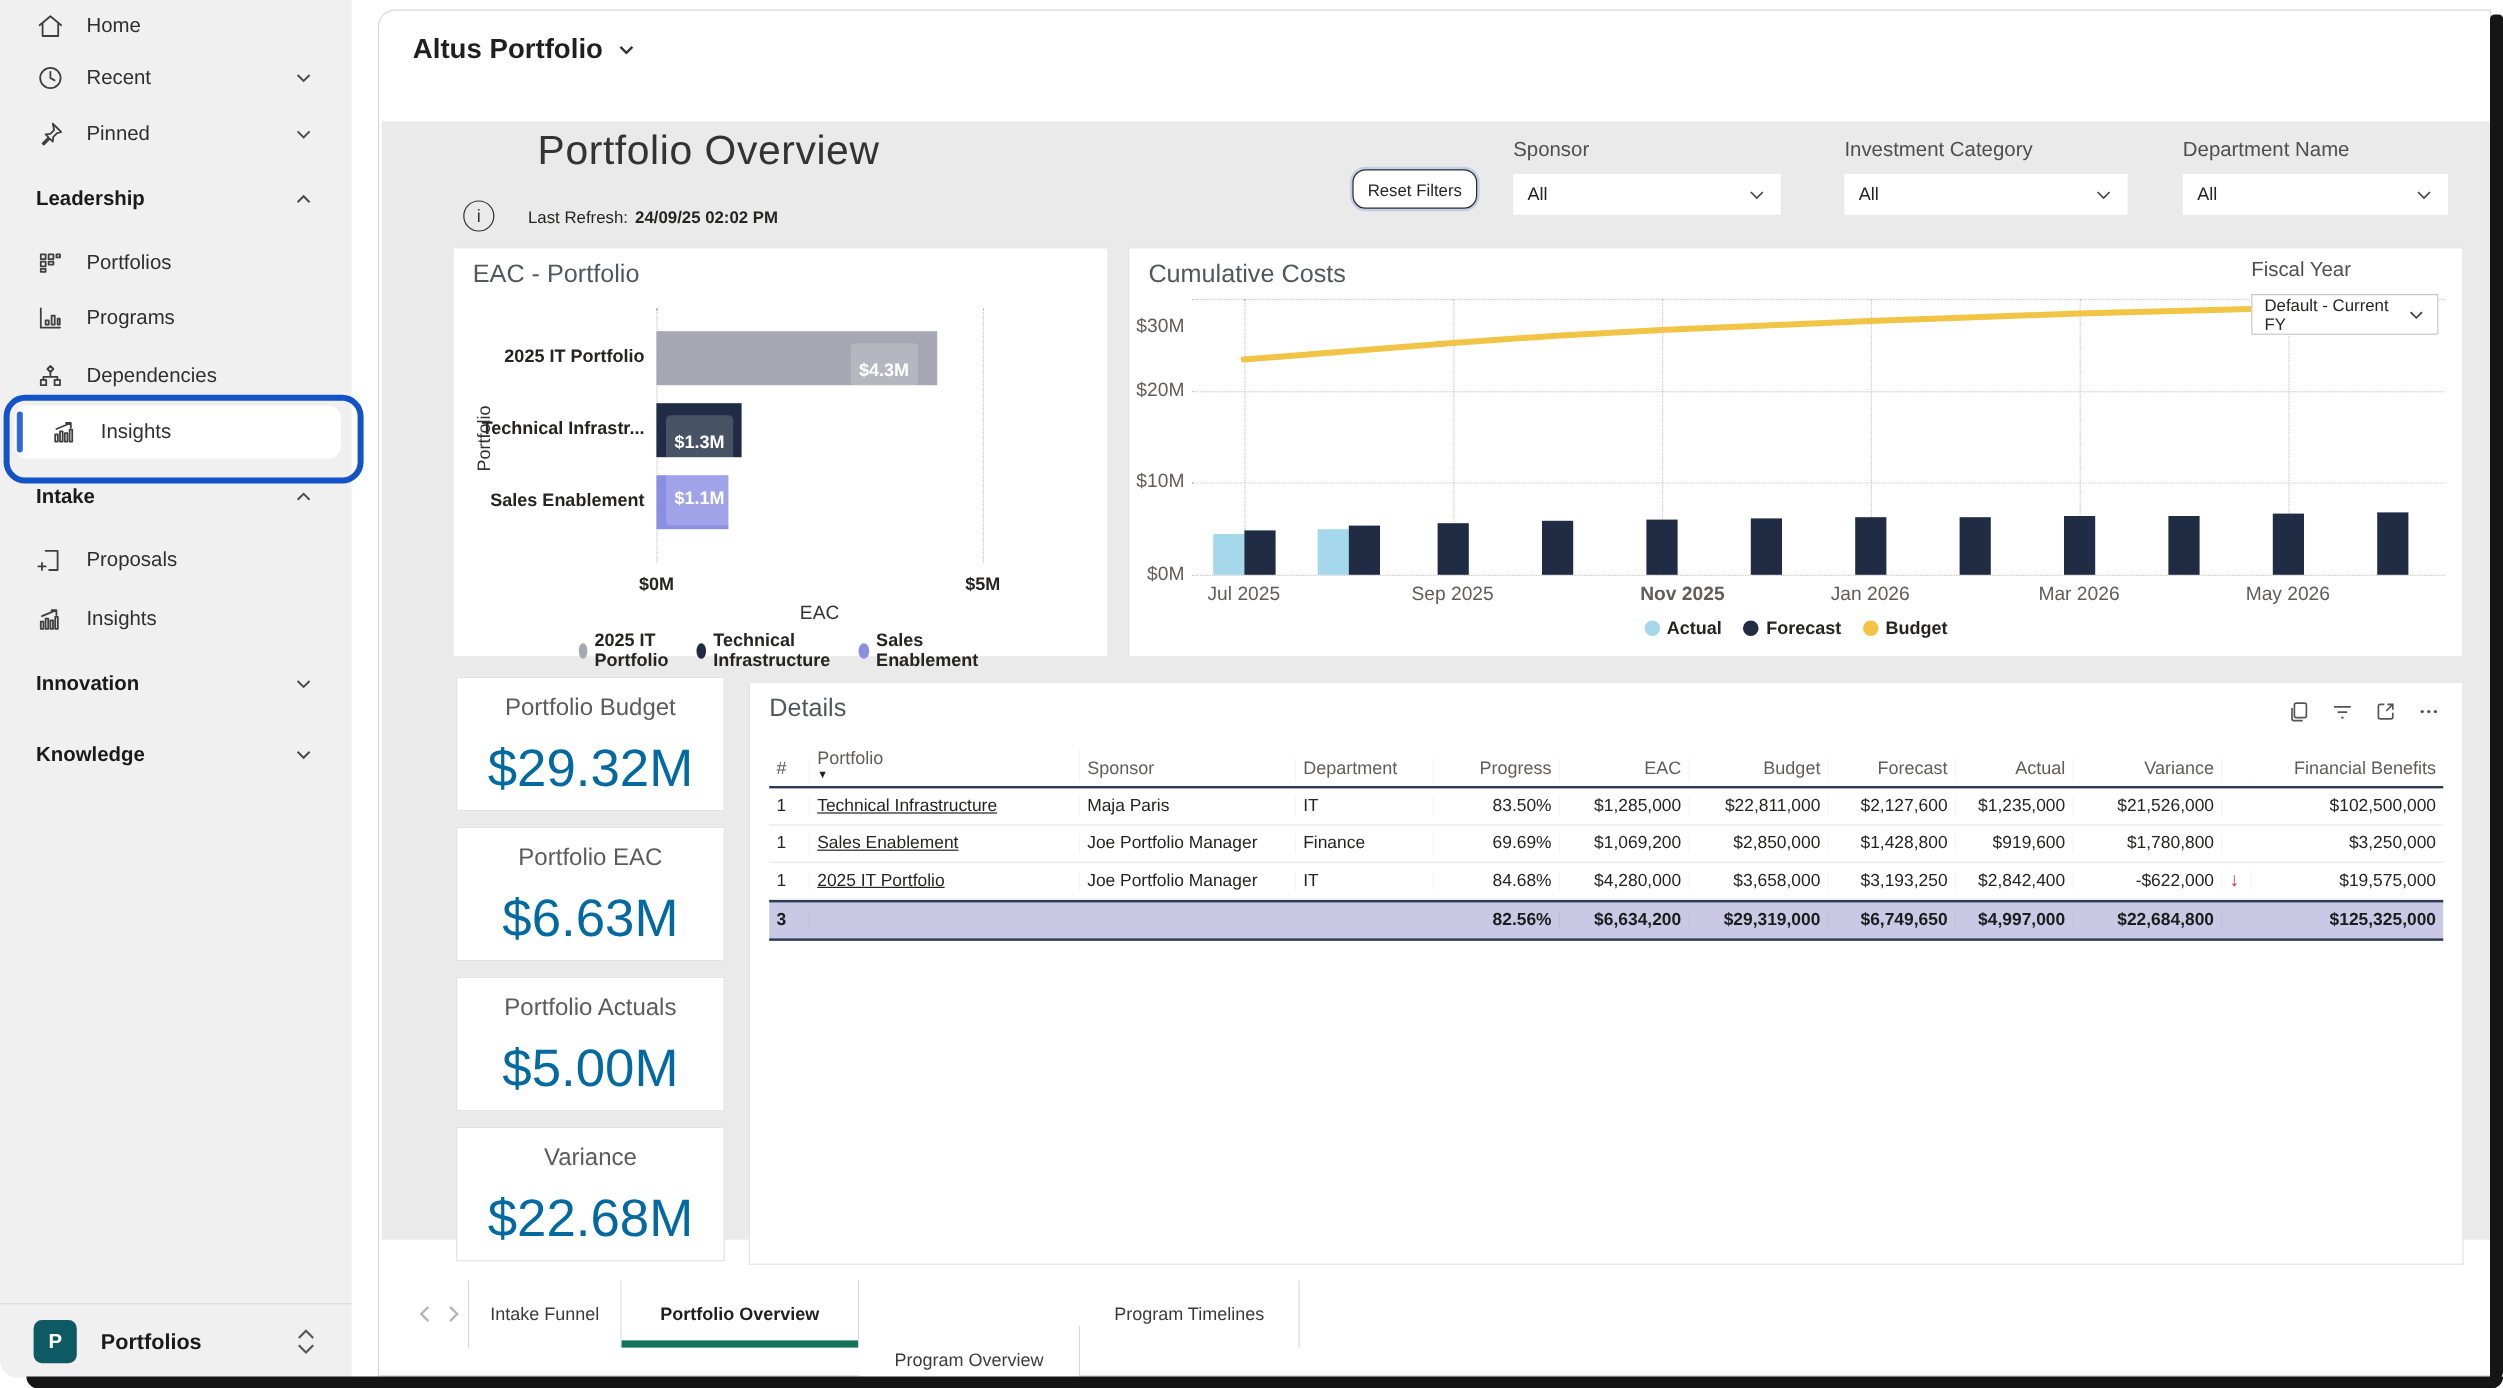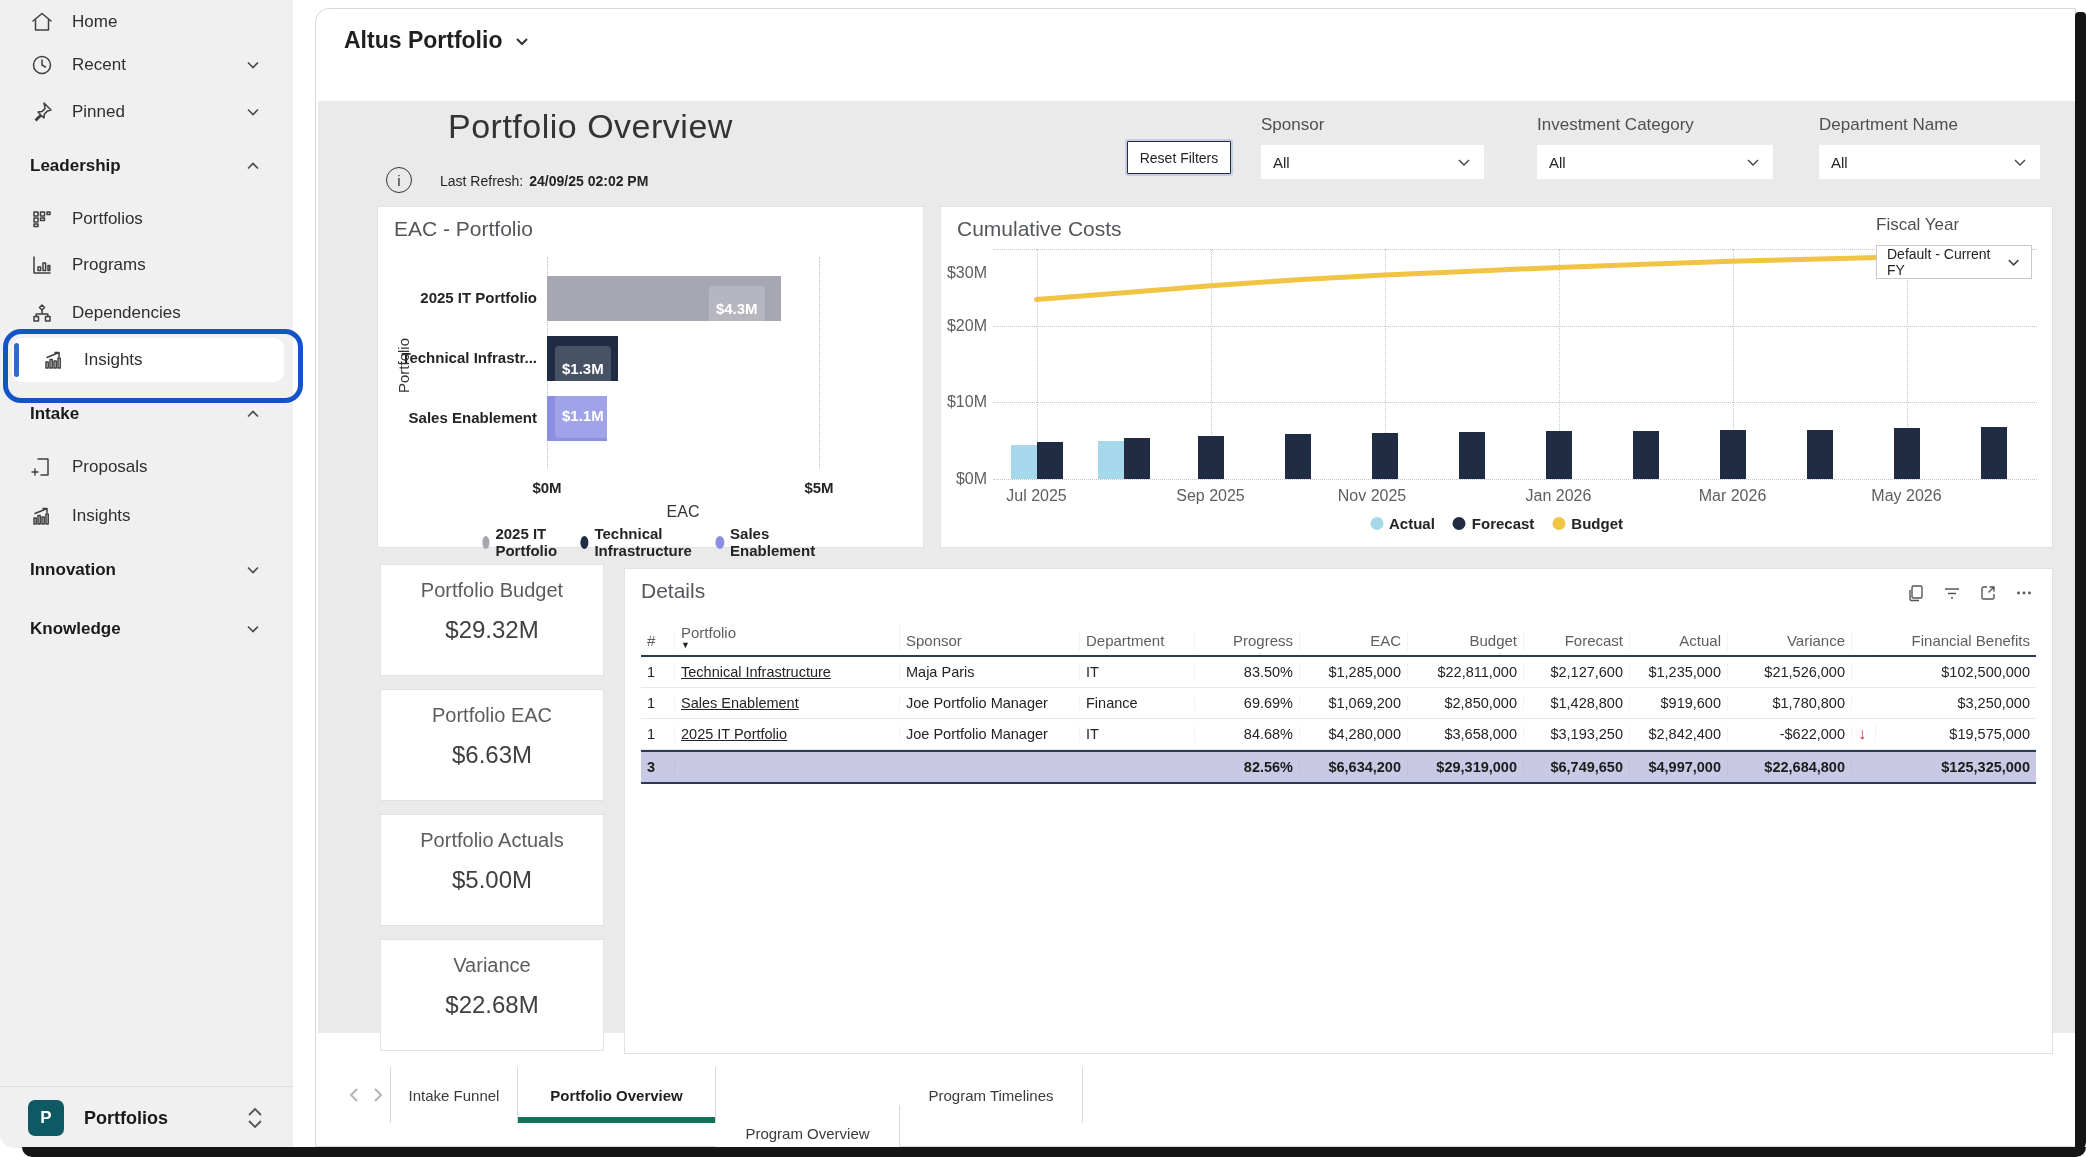--- a/index.html
+++ b/index.html
@@ -26,21 +26,21 @@
   .card{position:absolute;left:315px;top:8px;width:1761px;height:1139px;background:#fff;border:1px solid #d8d8d8;border-radius:14px 0 0 0;box-sizing:border-box;}
   .card-header{position:absolute;left:28px;top:18px;display:flex;align-items:center;cursor:pointer;}
   .card-title{font-size:23px;font-weight:bold;color:#1f1f1f;}
   .card-header svg{margin-left:10px;}
   .canvas{position:absolute;left:2px;top:92px;width:1757px;height:932px;background:#eaeaea;}
   
   .rep-title{position:absolute;left:130px;top:6px;font-size:34px;font-weight:300;color:#333;letter-spacing:.5px;}
   .info-ic{position:absolute;left:68px;top:66px;width:26px;height:26px;border:1.6px solid #333;border-radius:50%;display:flex;align-items:center;justify-content:center;font-size:15px;color:#333;cursor:pointer;box-sizing:border-box;}
   .refresh{position:absolute;left:122px;top:72px;font-size:14px;color:#252423;}
   .refresh b{font-weight:600;margin-left:6px;}
-  .reset-btn{position:absolute;left:809px;top:40px;width:104px;height:33px;background:#fff;border:1px solid #2b2b2b;border-radius:1px;box-shadow:0 0 0 2px rgba(70,120,230,.25);font-size:14px;color:#252423;display:flex;align-items:center;justify-content:center;cursor:pointer;box-sizing:border-box;}
+  .reset-btn{position:absolute;left:809px;top:40px;width:104px;height:33px;background:#fff;border:1px solid #2b2b2b;border-radius:11px;box-shadow:0 0 0 2px rgba(70,120,230,.25);font-size:14px;color:#252423;display:flex;align-items:center;justify-content:center;cursor:pointer;box-sizing:border-box;}
   .flt-label{position:absolute;top:14px;font-size:17px;font-weight:300;color:#4f4f4f;}
   .flt-box{position:absolute;top:44px;height:34px;background:#fff;display:flex;align-items:center;justify-content:space-between;padding:0 12px;font-size:15px;color:#252423;cursor:pointer;box-sizing:border-box;}
   
   .panel{position:absolute;background:#fff;border:1px solid #e2e2e2;box-sizing:border-box;}
   .panel-title{position:absolute;left:16px;top:10px;font-size:21px;font-weight:300;color:#53565a;}
   
   #eacPlot{position:absolute;left:0;top:0;width:100%;height:100%;}
   .eac-grid{position:absolute;top:50px;height:212px;border-left:1px dotted #bfbfbf;width:0;}
   .eac-bar{position:absolute;height:45px;}
   .eac-cat{position:absolute;width:150px;text-align:right;font-size:15px;font-weight:600;color:#252423;}
@@ -56,21 +56,21 @@
   .hgrid{position:absolute;left:0;width:100%;border-top:1px dotted #c6c6c6;}
   .vgrid{position:absolute;top:0;height:230px;border-left:1px dotted #c6c6c6;}
   .ytick{position:absolute;left:-50px;width:44px;text-align:right;font-size:16px;color:#605e5c;transform:translateY(-50%);}
   .xtick{position:absolute;top:238px;font-size:16px;color:#605e5c;transform:translateX(-50%);white-space:nowrap;}
   .cbar{position:absolute;bottom:0;width:26px;}
   .fy-label{position:absolute;left:935px;top:8px;font-size:17px;font-weight:300;color:#4f4f4f;}
   .fy-box{position:absolute;left:935px;top:38px;width:156px;height:34px;background:#fff;border:1px solid #c8c8c8;display:flex;align-items:center;justify-content:space-between;padding:0 10px;font-size:14px;color:#252423;cursor:pointer;box-sizing:border-box;z-index:5;}
   
   .kpi{position:absolute;left:62px;width:224px;height:112px;background:#fff;border:1px solid #e2e2e2;box-sizing:border-box;text-align:center;}
   .kpi .t{margin-top:14px;font-size:20px;font-weight:300;color:#5c5c5c;}
-  .kpi .v{margin-top:14px;font-size:24px;font-weight:300;color:#404040;}
+  .kpi .v{margin-top:14px;font-size:44px;font-weight:300;color:#0369a1;}
   
   .tbl-toolbar{position:absolute;right:18px;top:14px;display:flex;gap:16px;align-items:center;}
   .tbl-toolbar .tic{width:20px;height:20px;cursor:pointer;display:flex;align-items:center;justify-content:center;}
   #tableGrid{position:absolute;left:16px;top:46px;right:16px;font-size:14.5px;}
   .grid-row{display:grid;align-items:center;}
   .g-head{color:#605e5c;font-size:15px;border-bottom:2px solid #2b3a55;padding-bottom:4px;min-height:36px;align-items:end;}
   .g-head .cell{padding-bottom:2px;}
   .cell{padding:0 6px;overflow:hidden;white-space:nowrap;border-right:1px solid rgba(0,0,0,.045);}
   .cell:last-child{border-right:none;}
   .r{text-align:right;}
@@ -342,21 +342,21 @@
             <div class="ytick" style="top: 153.333px;">$10M</div>
             <div class="hgrid" style="top: 76.6667px;"></div>
             <div class="ytick" style="top: 76.6667px;">$20M</div>
             <div class="hgrid" style="top: 0px;"></div>
             <div class="ytick" style="top: 0px; margin-top: 24px;">$30M</div>
             <div class="vgrid" style="left: 43.5px;"></div>
             <div class="xtick" style="left: 43.5px;">Jul 2025</div>
             <div class="vgrid" style="left: 217.5px;"></div>
             <div class="xtick" style="left: 217.5px;">Sep 2025</div>
             <div class="vgrid" style="left: 391.5px;"></div>
-            <div class="xtick" style="left: 379px;">Nov 2025</div>
+            <div class="xtick" style="left: 409px; font-weight: bold;">Nov 2025</div>
             <div class="vgrid" style="left: 565.5px;"></div>
             <div class="xtick" style="left: 565.5px;">Jan 2026</div>
             <div class="vgrid" style="left: 739.5px;"></div>
             <div class="xtick" style="left: 739.5px;">Mar 2026</div>
             <div class="vgrid" style="left: 913.5px;"></div>
             <div class="xtick" style="left: 913.5px;">May 2026</div>
             <div class="cbar" style="left: 17.5px; height: 34.5px; background: rgb(166, 216, 236);"></div>
             <div class="cbar" style="left: 43.5px; height: 36.8px; background: rgb(31, 44, 67);"></div>
             <div class="cbar" style="left: 104.5px; height: 38.3333px; background: rgb(166, 216, 236);"></div>
             <div class="cbar" style="left: 130.5px; height: 40.6333px; background: rgb(31, 44, 67);"></div>

